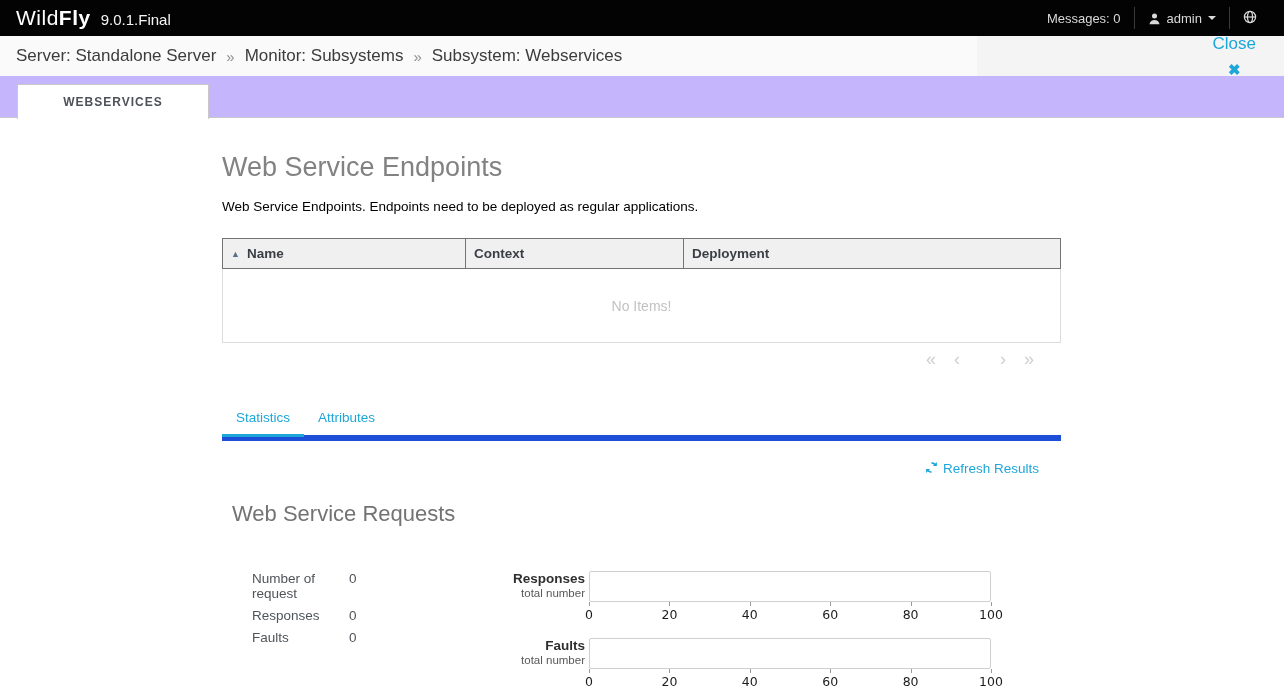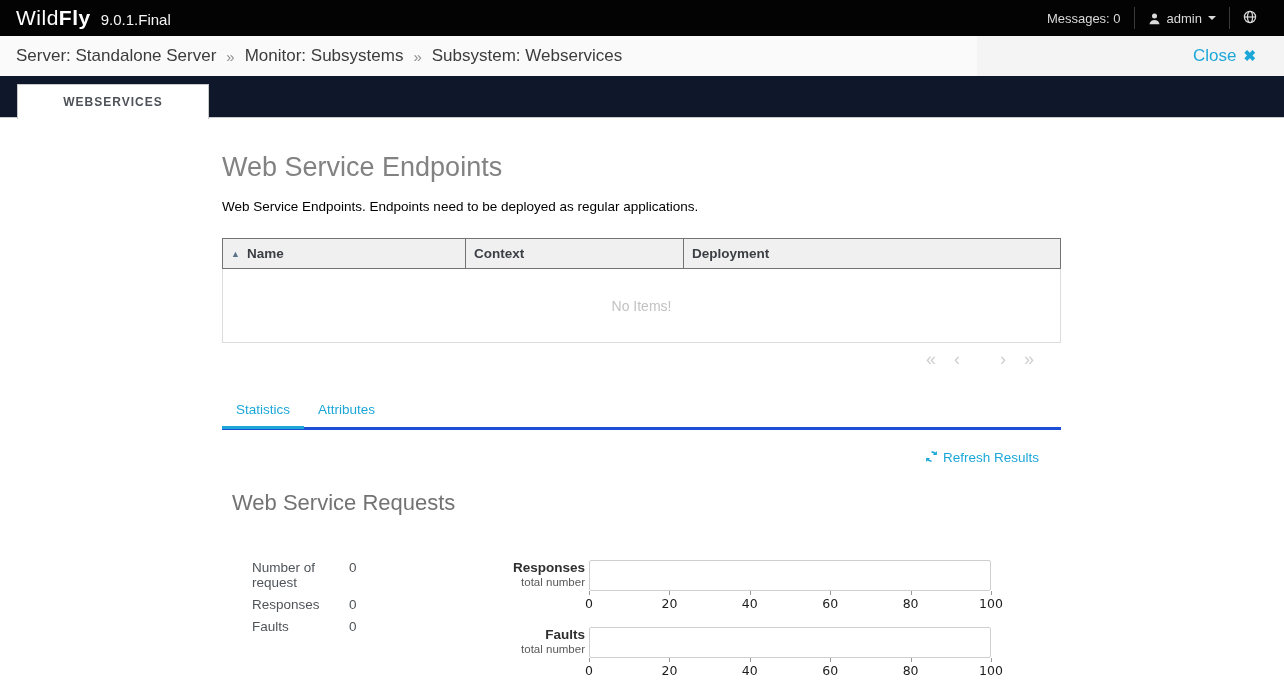--- a/index.html
+++ b/index.html
@@ -26,25 +26,25 @@
   .crumb-bar { height:40px; background:#fafafa; display:flex; align-items:center;
                justify-content:space-between; position:relative; }
   .crumb-right-panel { position:absolute; right:0; top:0; width:307px; height:40px;
                        background:#f4f4f4; }
   .crumbs { display:flex; align-items:center; padding-left:16px; font-size:17px;
             color:#3c3c3c; }
   .crumb { cursor:pointer; }
   .crumb-sep { color:#8f8f8f; font-size:15px; margin:0 10px; }
   .close-link { position:relative; display:flex; align-items:center; gap:7px;
                 color:#1da7d9; font-size:17px; padding-right:28px; cursor:pointer;
-                text-decoration:none; }
+                text-decoration:none;flex-direction:column; }
   .close-x { font-weight:700; font-size:15px; }
 
   
-  .tabstrip { height:42px; background:#0f172a; border-bottom:1px solid #c9c9c9;
+  .tabstrip { height:42px; background:#c4b5fd; border-bottom:1px solid #c9c9c9;
               position:relative; }
   .main-tab { position:absolute; left:17px; top:8px; width:192px; height:35px;
               background:#fff; border:1px solid #c9c9c9; border-bottom:none;
               display:flex; align-items:center; justify-content:center;
               font-size:12px; letter-spacing:1px; color:#4d5258; font-weight:600;
               cursor:pointer; }
 
   
   .content { padding-left:222px; width:1061px; }
   h1.page-title { margin-top:34px; font-size:27px; font-weight:300; color:#828282; }
@@ -61,21 +61,21 @@
               font-size:14px; }
   .col-name{width:29%;} .col-context{width:26%;} .col-deploy{width:45%;}
 
   
   .pager { width:839px; display:flex; justify-content:flex-end; align-items:center;
            margin-top:6px; padding-right:18px; color:#cfcfcf; font-size:18px; }
   .pager span { padding:0 9px; cursor:pointer; }
   .pager .gap { width:22px; }
 
   
-  .detail-tabs { margin-top:24px; width:839px; border-bottom:3px solid #1d4ed8;
+  .detail-tabs { margin-top:32px; width:839px; border-bottom:6px solid #1d4ed8;
                  display:flex; }
   .dtab { font-size:13.5px; color:#1da7d9; padding:8px 14px 9px; cursor:pointer; }
   .dtab.active { border-bottom:3px solid #1da7d9; margin-bottom:-2px; }
 
   
   .refresh-row { width:839px; display:flex; justify-content:flex-end;
                  margin-top:20px; padding-right:22px; }
   .refresh-link { display:flex; align-items:flex-start; gap:5px; color:#1da7d9;
                   font-size:13.5px; cursor:pointer; text-decoration:none; }
 

